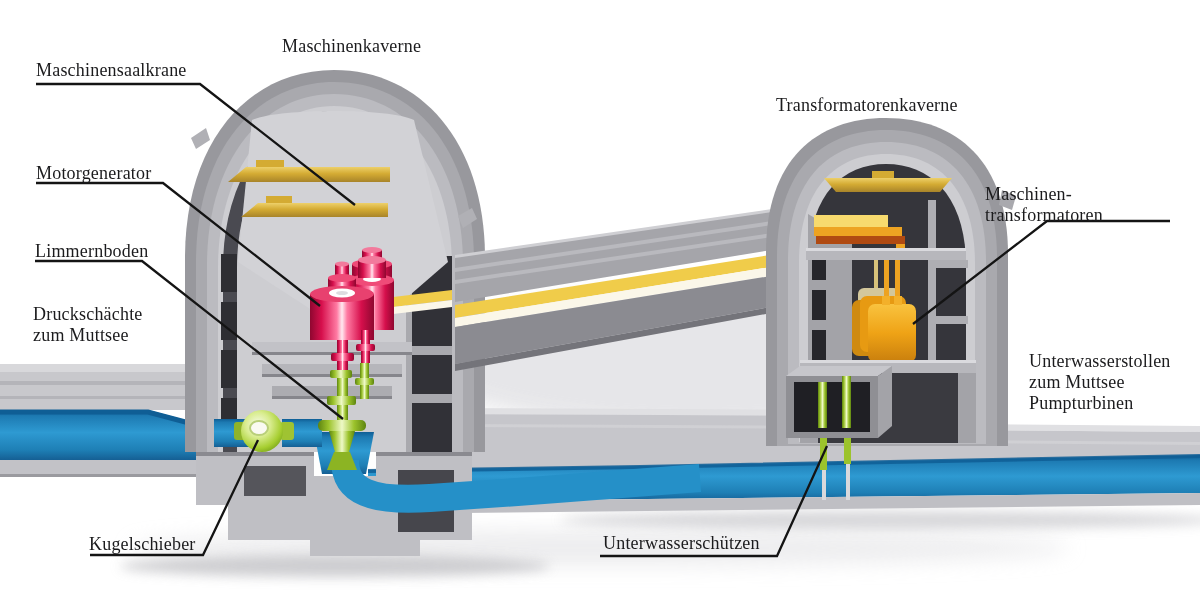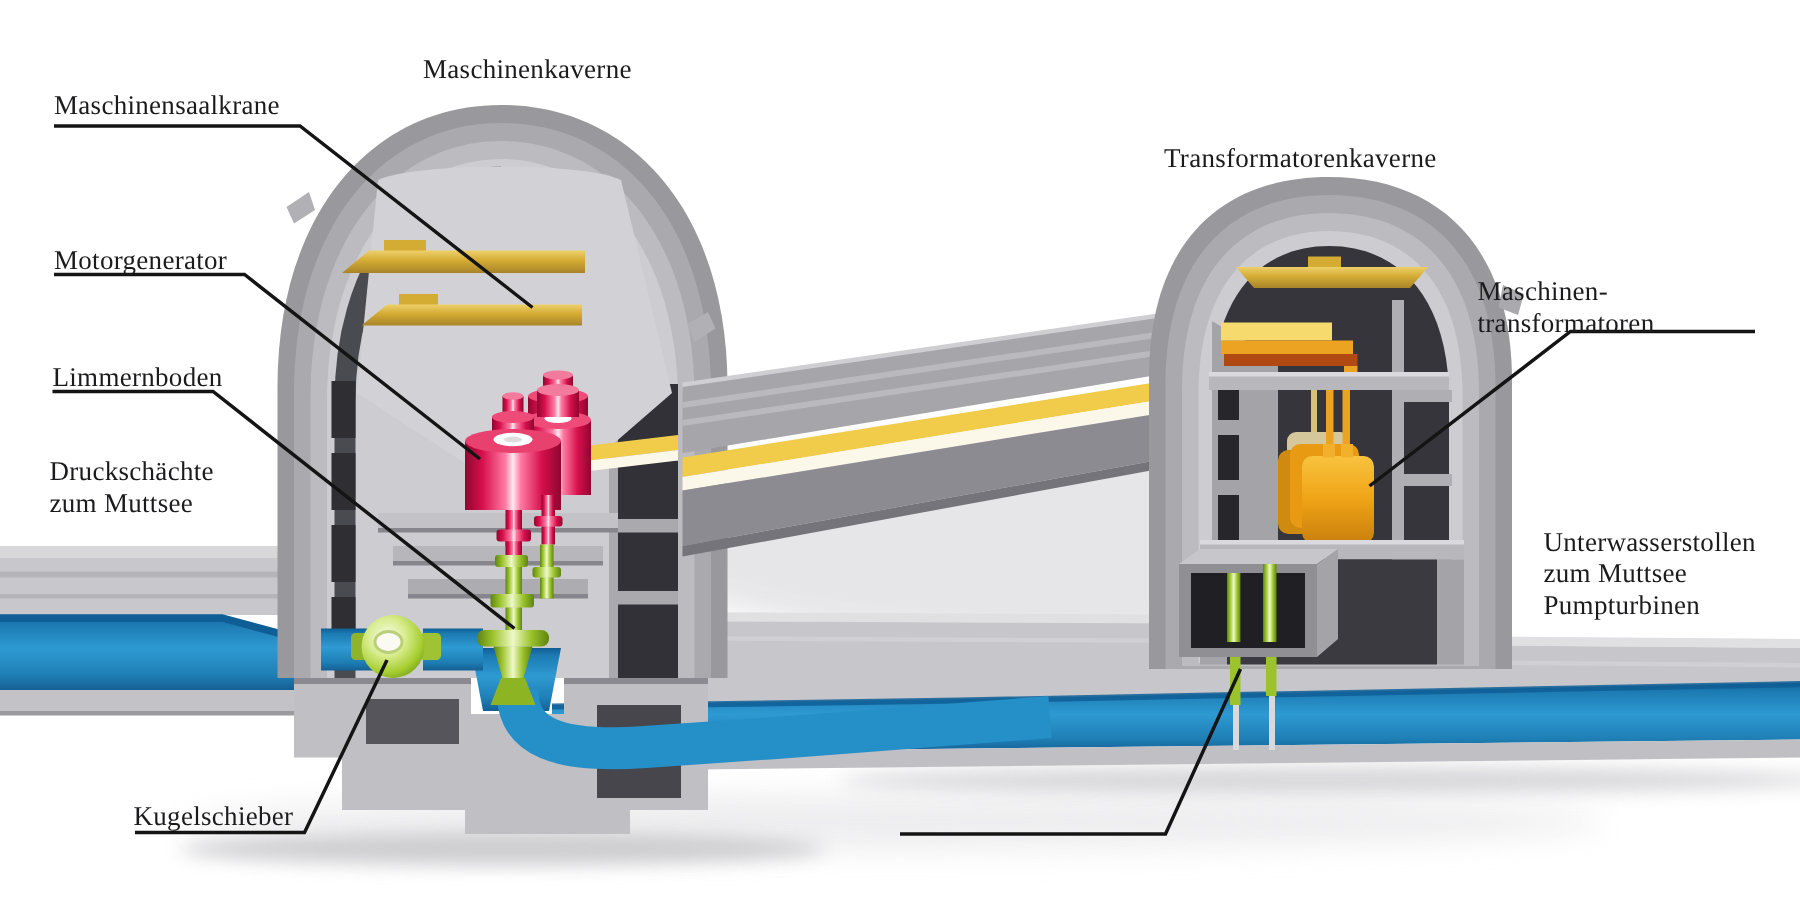--- a/index.html
+++ b/index.html
@@ -284,14 +284,15 @@
 <div class="label" style="left:776px;top:95px">Transformatorenkaverne</div>
 <div class="label" style="left:985px;top:184px">
   <span>Maschinen-</span>
   <span>transformatoren</span>
 </div>
 <div class="label" style="left:1029px;top:351px">
   <span>Unterwasserstollen</span>
   <span>zum Muttsee</span>
   <span>Pumpturbinen</span>
 </div>
+<div class="label" style="left:603px;top:533px">Unterwasserschützen</div>
 
 </div>
 
 </body></html>

